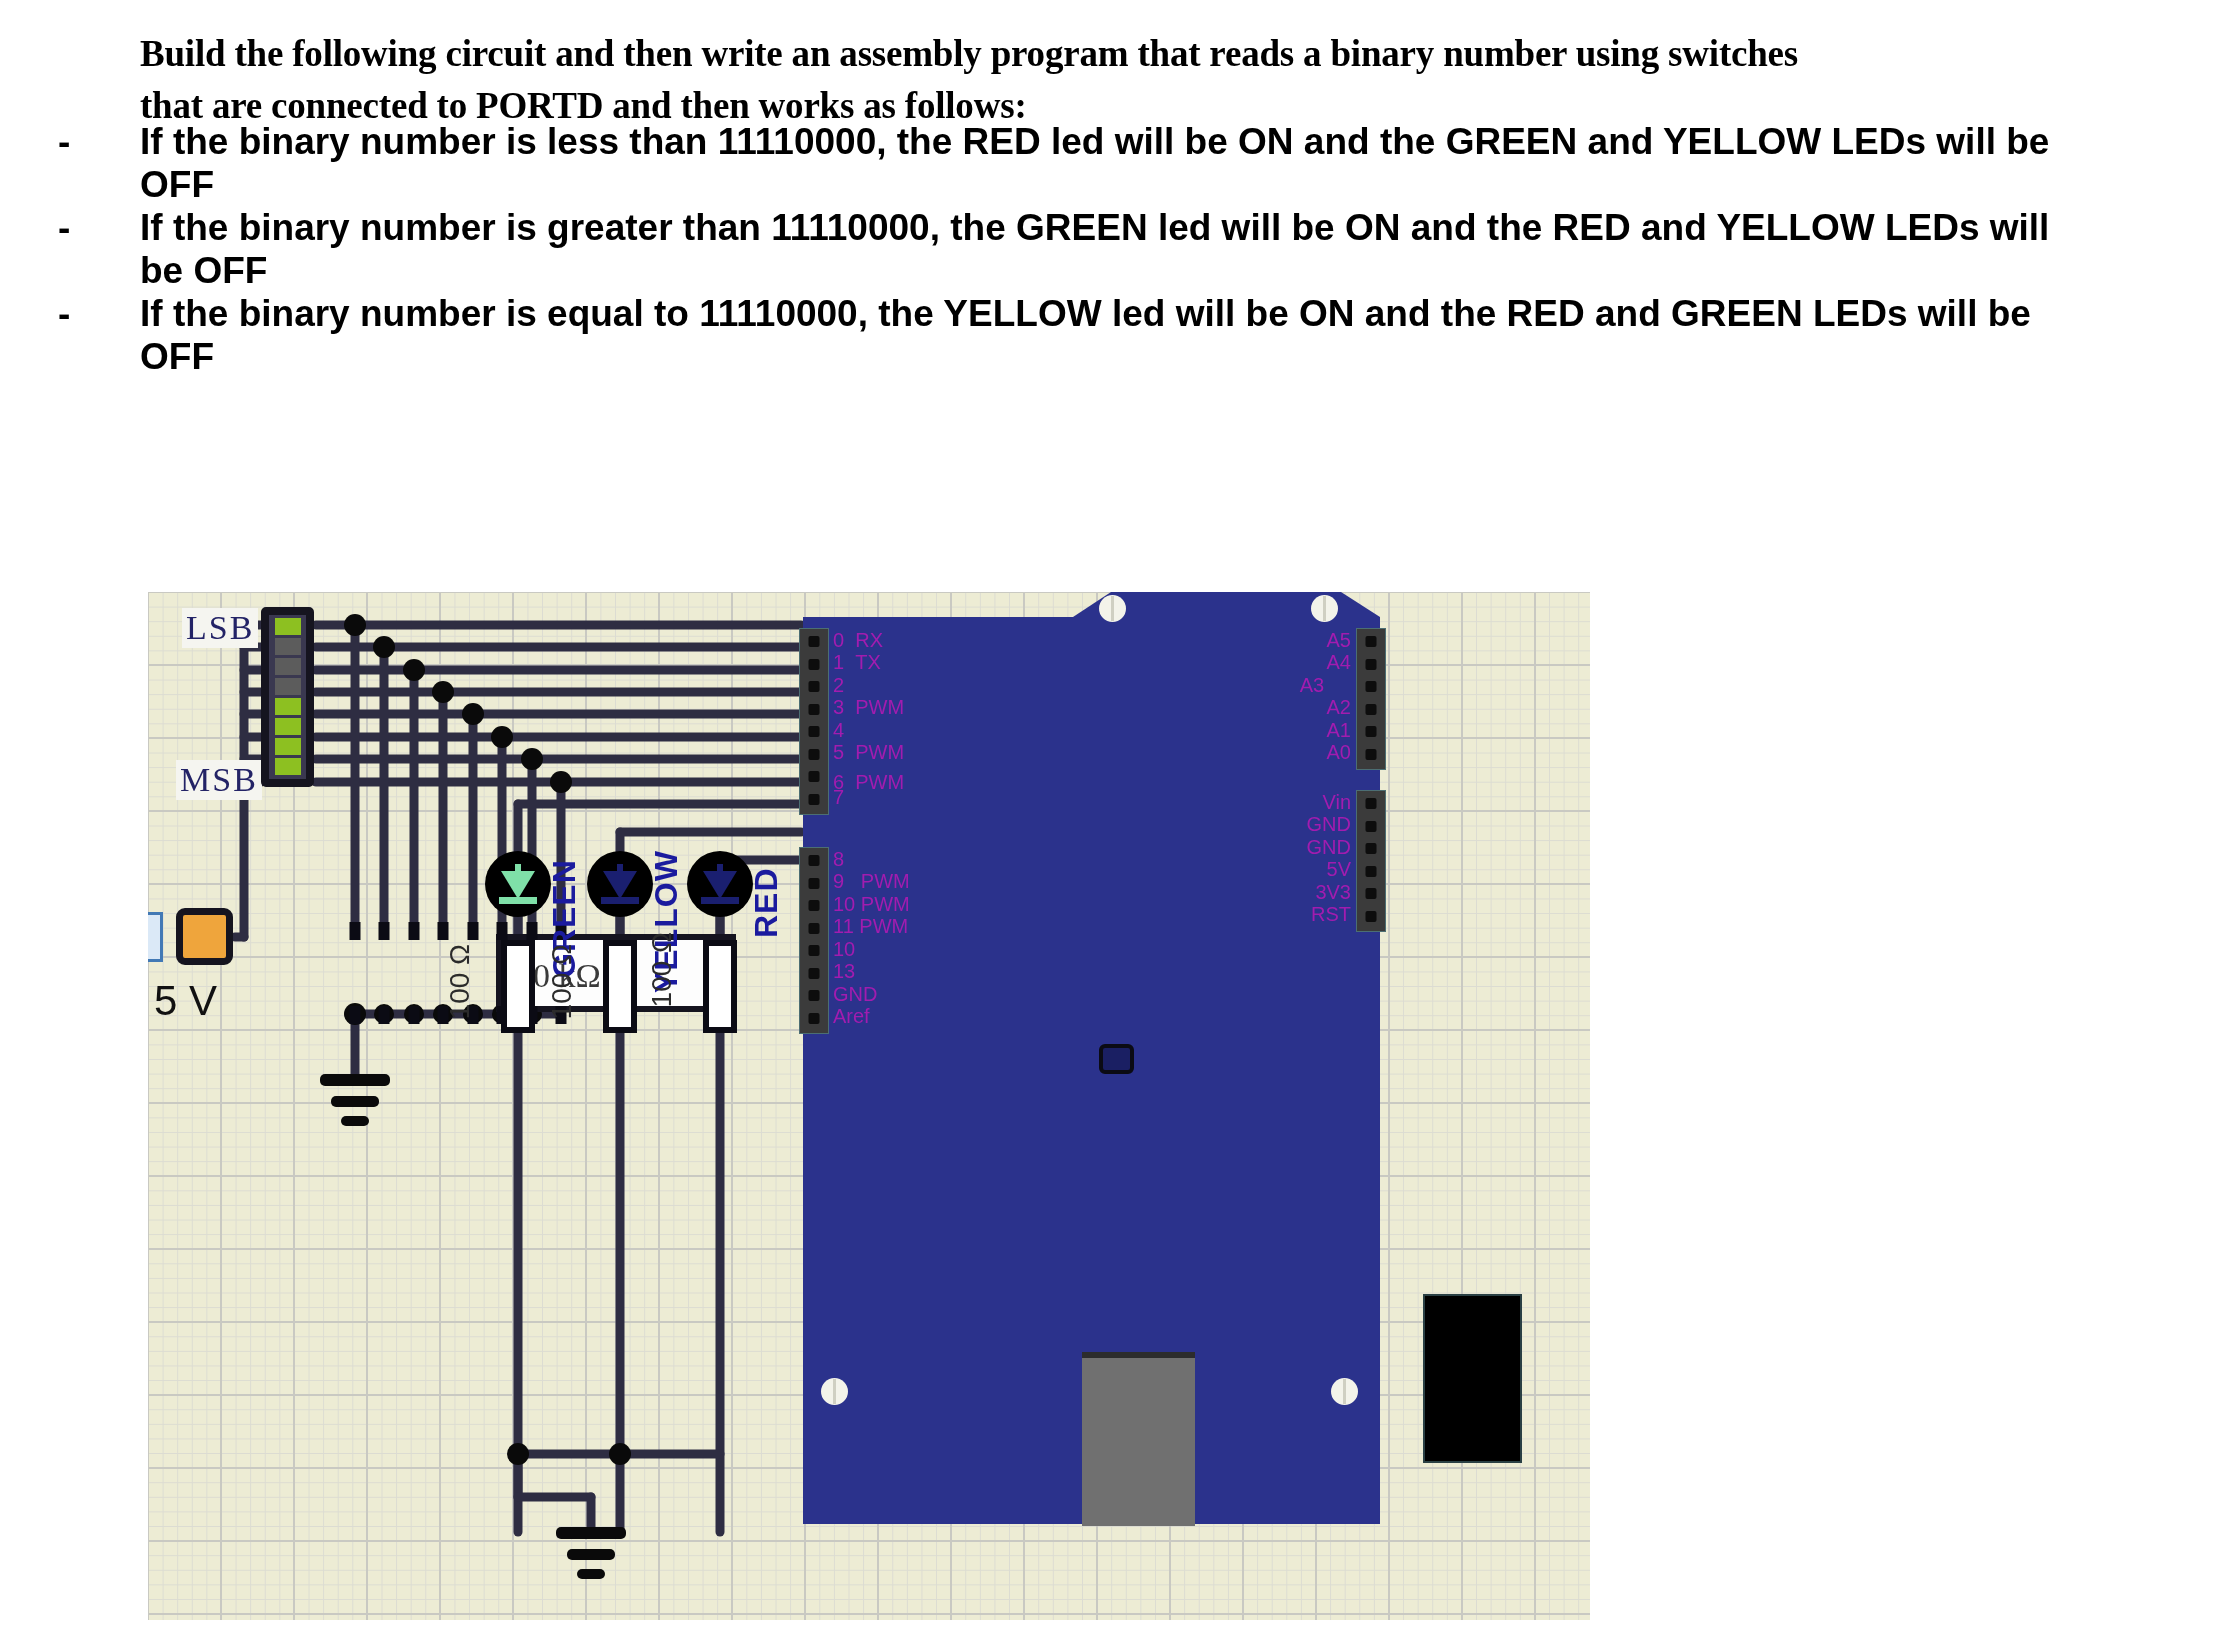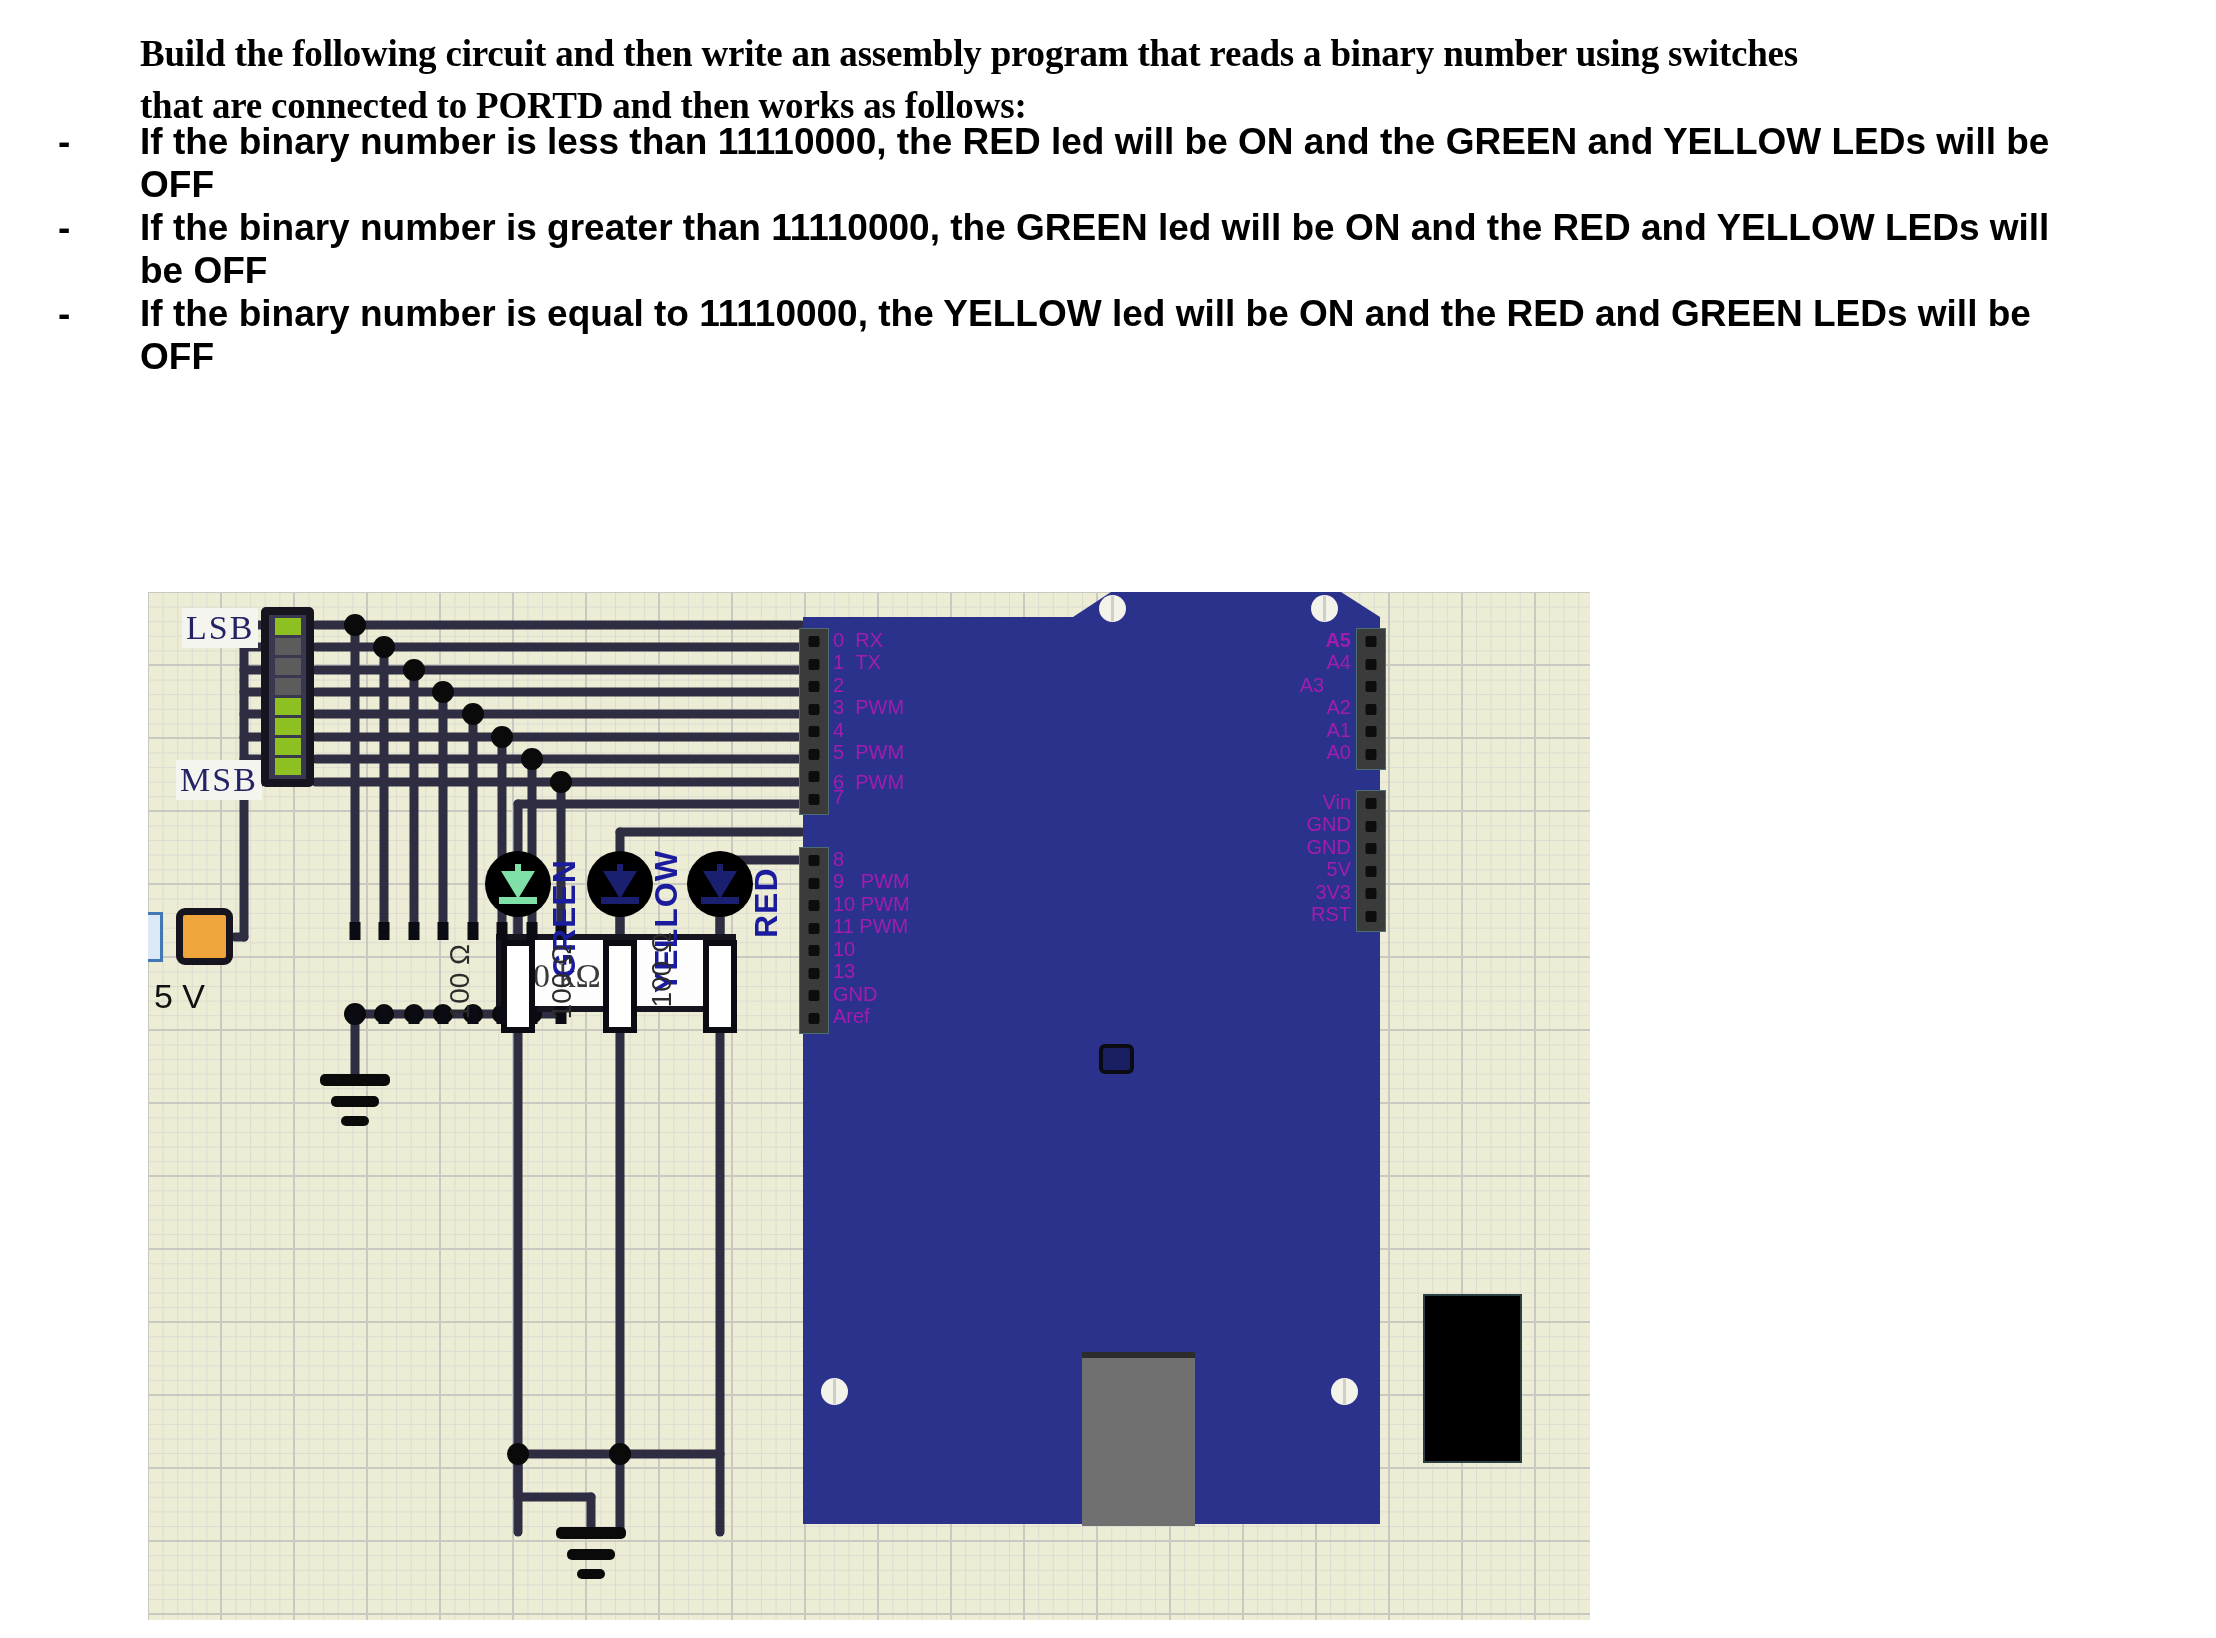--- a/index.html
+++ b/index.html
@@ -54,21 +54,21 @@
   
   #rnet{position:absolute;left:348px;top:342px;width:240px;height:78px;
     background:#fdfdfd;border:6px solid #15141f;box-sizing:border-box;}
   #rnet .rlabel{position:absolute;left:14px;top:17px;font-size:34px;color:#3a3a3a;
     font-family:"Liberation Serif",serif;}
 
   
   #batt{position:absolute;left:28px;top:316px;width:57px;height:57px;background:#efa53c;
         border:7px solid #15141f;border-radius:9px;box-sizing:border-box;}
   #battsq{position:absolute;left:-35px;top:320px;width:50px;height:50px;background:#dbe9f7;border:3px solid #4279b5;box-sizing:border-box;}
-  #battlabel{position:absolute;left:6px;top:385px;font-size:34px;color:#111;font-family:"Liberation Sans",sans-serif;}
+  #battlabel{position:absolute;left:6px;top:385px;font-size:42px;color:#111;font-family:"Liberation Sans",sans-serif;}
 
   
   .led{position:absolute;width:66px;height:66px;border-radius:50%;background:#000;}
   .led svg{position:absolute;left:0;top:0;}
   .ledname{position:absolute;color:#1b1b9e;font-size:32px;font-weight:700;
     font-family:"Liberation Sans",sans-serif;
     writing-mode:vertical-rl;transform:rotate(180deg);letter-spacing:1px;}
 
   
   .res{position:absolute;width:34px;height:93px;background:#fff;border:6px solid #0b0b14;box-sizing:border-box;}
@@ -345,21 +345,21 @@
       <span>9</span>&nbsp;&nbsp;&nbsp;<span>PWM</span></div>
     <div class="pinlabel" style="left:30px;top:302px;">
       <span>10</span>&nbsp;<span>PWM</span></div>
     <div class="pinlabel" style="left:30px;top:324px;">
       <span>11</span>&nbsp;<span>PWM</span></div>
     <div class="pinlabel" style="left:30px;top:347px;">10</div>
     <div class="pinlabel" style="left:30px;top:369px;">13</div>
     <div class="pinlabel" style="left:30px;top:392px;">GND</div>
     <div class="pinlabel" style="left:30px;top:414px;">Aref</div>
 
-    <div class="pinlabel right" style="left:470px;top:38px;width:78px;font-weight:bold;">A5</div>
+    <div class="pinlabel right" style="left:470px;top:38px;width:78px;">A5</div>
     <div class="pinlabel right" style="left:470px;top:60px;width:78px;">A4</div>
     <div class="pinlabel right" style="left:470px;top:83px;width:78px;text-align:center;">A3</div>
     <div class="pinlabel right" style="left:470px;top:105px;width:78px;">A2</div>
     <div class="pinlabel right" style="left:470px;top:128px;width:78px;">A1</div>
     <div class="pinlabel right" style="left:470px;top:150px;width:78px;">A0</div>
 
     <div class="pinlabel right" style="left:450px;top:200px;width:98px;">Vin</div>
     <div class="pinlabel right" style="left:450px;top:222px;width:98px;">GND</div>
     <div class="pinlabel right" style="left:450px;top:245px;width:98px;">GND</div>
     <div class="pinlabel right" style="left:450px;top:267px;width:98px;">5V</div>

